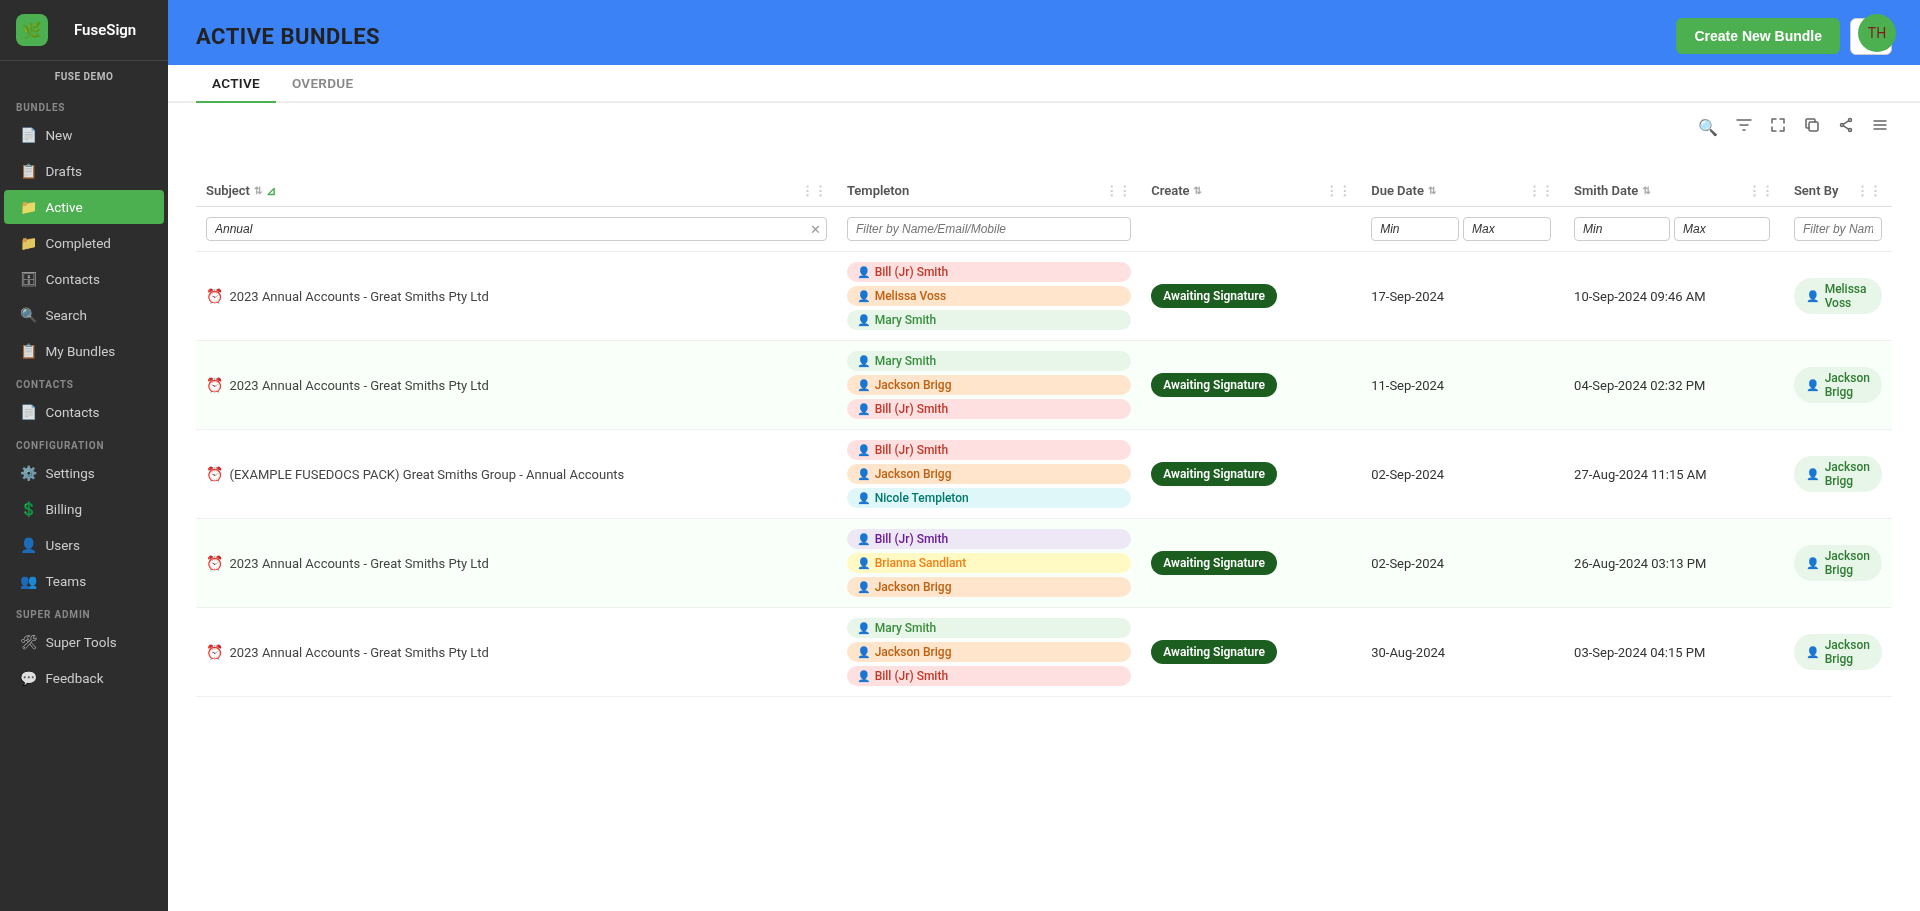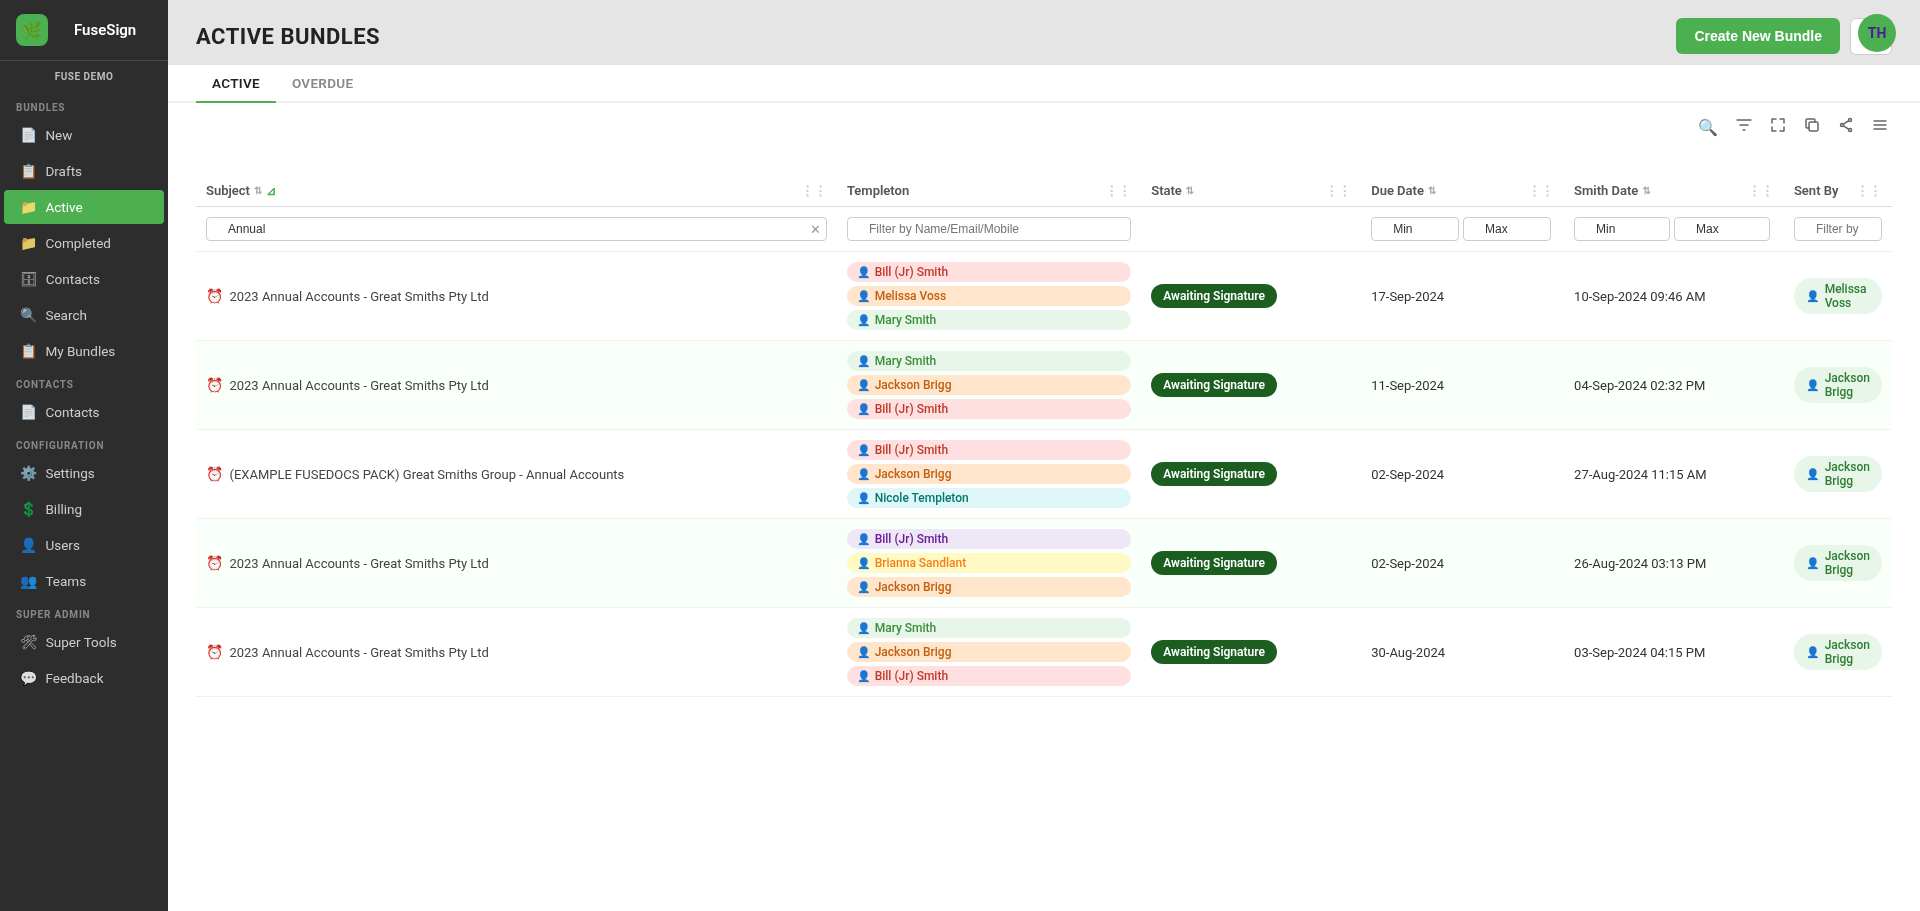--- a/index.html
+++ b/index.html
@@ -74,21 +74,21 @@
       overflow: hidden;
       background: #fff;
     }
 
     
     #header {
       display: flex;
       align-items: center;
       justify-content: space-between;
       padding: 18px 28px 10px;
-      background: #e5e5e5;
+      background: #3b82f6;
       gap: 36px;
     }
     #page-title {
       font-size: 22px;
       font-weight: 700;
       letter-spacing: 0.5px;
       color: #222;
     }
     #header-actions { display: flex; gap: 10px; align-items: flex-start; }
     #create-bundle-btn {
@@ -178,25 +178,26 @@
 
     
     .filter-row td {
       padding: 4px 10px;
       background: #fff;
       border-bottom: 1px solid #eee;
     }
     .filter-input {
       border: 1px solid #ccc;
       border-radius: 4px;
-      padding: 4px 21px;
+      padding: 4px 8px;
       font-size: 12px;
       width: 100%;
       color: #333;
       outline: none;
+      font-style: italic;
     }
     .filter-input-wrap {
       position: relative;
       display: flex;
       align-items: center;
     }
     .filter-clear {
       position: absolute;
       right: 6px;
       color: #999;
@@ -263,22 +264,22 @@
       padding: 4px 12px;
       font-size: 12px;
       font-weight: 500;
     }
 
     
     #user-avatar {
       width: 38px; height: 38px;
       background: #4caf50;
       border-radius: 50%;
-      color: #4c1d95;
-      font-weight: 700;
+      color: #7f1d1d;
+      font-weight: 400;
       font-size: 14px;
       display: flex; align-items: center; justify-content: center;
       position: fixed;
       top: 14px;
       right: 24px;
       z-index: 100;
     }
 
     
     #statusbar {
@@ -429,21 +430,21 @@
             </div>
           </th>
           <th style="width:18%">
             <div class="th-inner">
               <span>Templeton</span>
               <span style="color:#ccc;margin-left:auto">⋮⋮</span>
             </div>
           </th>
           <th style="width:13%">
             <div class="th-inner">
-              <span>State</span>
+              <span>Create</span>
               <span class="th-sort">⇅</span>
               <span style="color:#ccc;margin-left:auto">⋮⋮</span>
             </div>
           </th>
           <th style="width:12%">
             <div class="th-inner">
               <span>Due Date</span>
               <span class="th-sort">⇅</span>
               <span style="color:#ccc;margin-left:auto">⋮⋮</span>
             </div>

